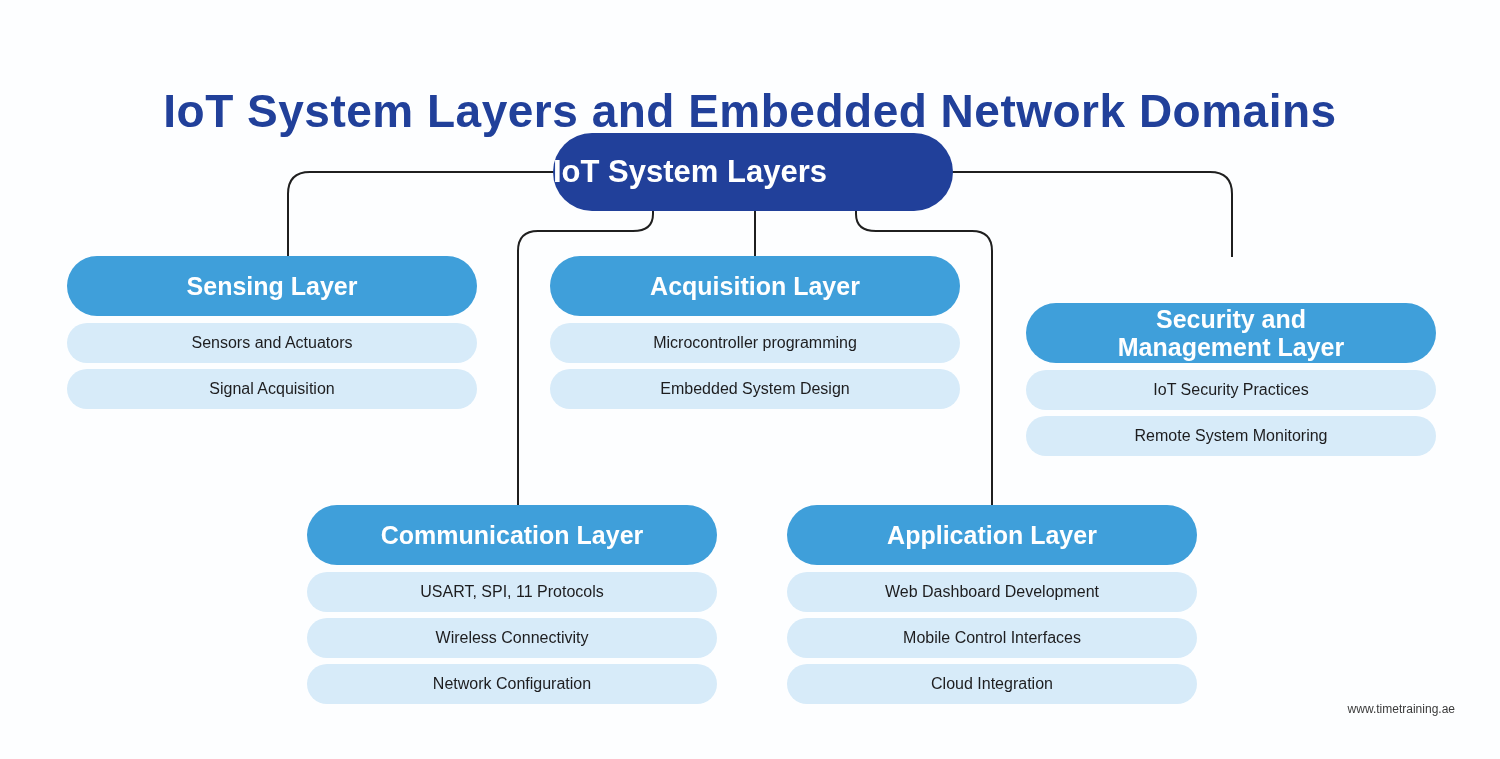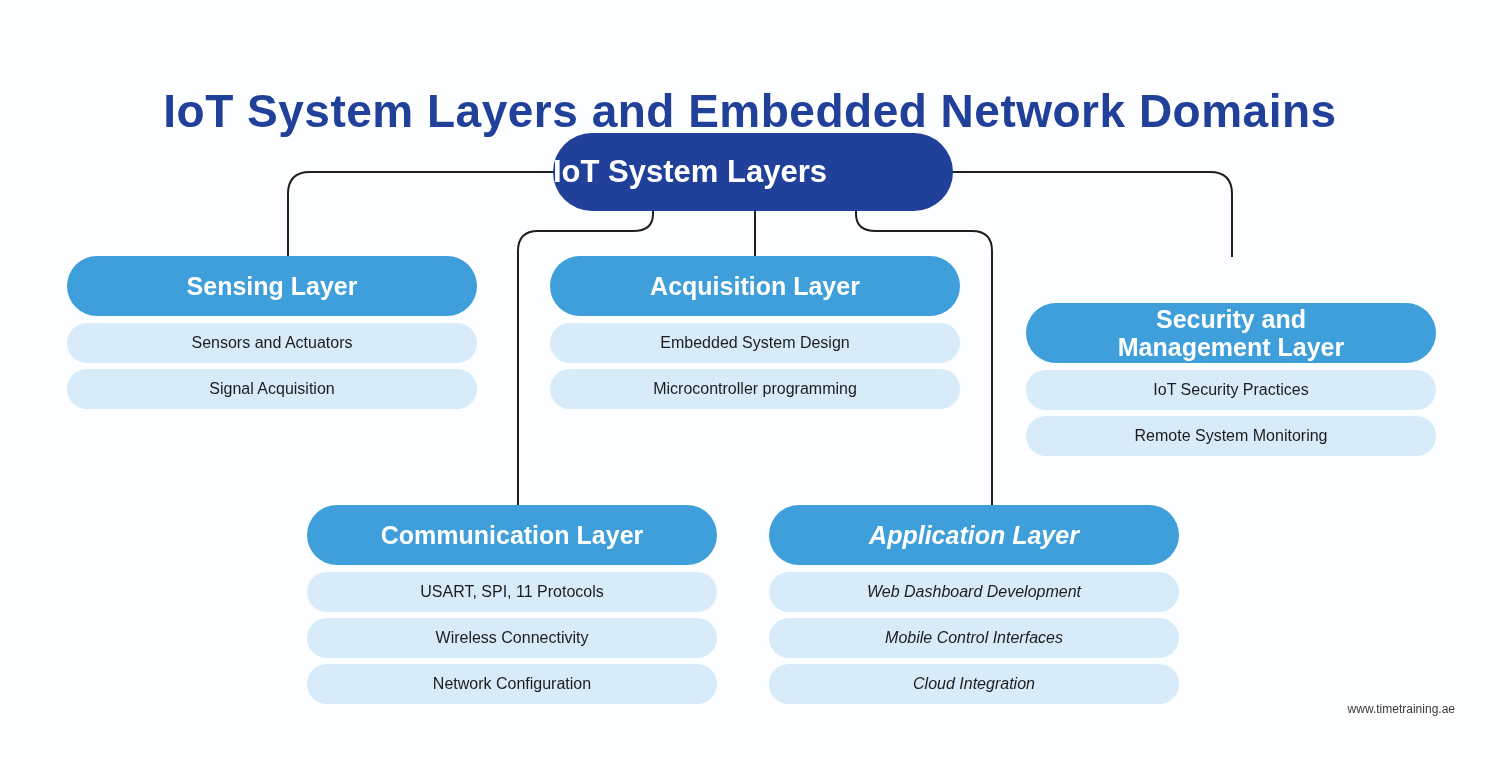--- a/index.html
+++ b/index.html
@@ -83,21 +83,21 @@
     justify-content: center;
     color: #1d1d1f;
     font-size: 16px;
     font-weight: 500;
     margin-bottom: 6px;
   }
   .group-sensing       { left: 67px;   top: 256px; }
   .group-processing    { left: 550px;  top: 256px; }
   .group-security      { left: 1026px; top: 255px; margin-top: 48px; }
   .group-communication { left: 307px;  top: 505px; }
-  .group-application   { left: 769px;  top: 505px; font-style: italic; }
+  .group-application   { left: 787px;  top: 505px; }
   .footer-site {
     position: absolute;
     right: 45px;
     top: 702px;
     font-size: 12px;
     color: #3a3a3a;
     z-index: 2;
   }
 </style>
 </head>
@@ -124,22 +124,22 @@
       <span>Sensing Layer</span>
     </div>
     <div class="group-item">Sensors and Actuators</div>
     <div class="group-item">Signal Acquisition</div>
   </div>
 
   <div class="group group-processing">
     <div class="group-header">
       <span>Acquisition Layer</span>
     </div>
+    <div class="group-item">Microcontroller programming</div>
     <div class="group-item">Embedded System Design</div>
-    <div class="group-item">Microcontroller programming</div>
   </div>
 
   <div class="group group-security">
     <div class="group-header two-line">
       <span>Security and Management Layer</span>
     </div>
     <div class="group-item">IoT Security Practices</div>
     <div class="group-item">Remote System Monitoring</div>
   </div>
 

